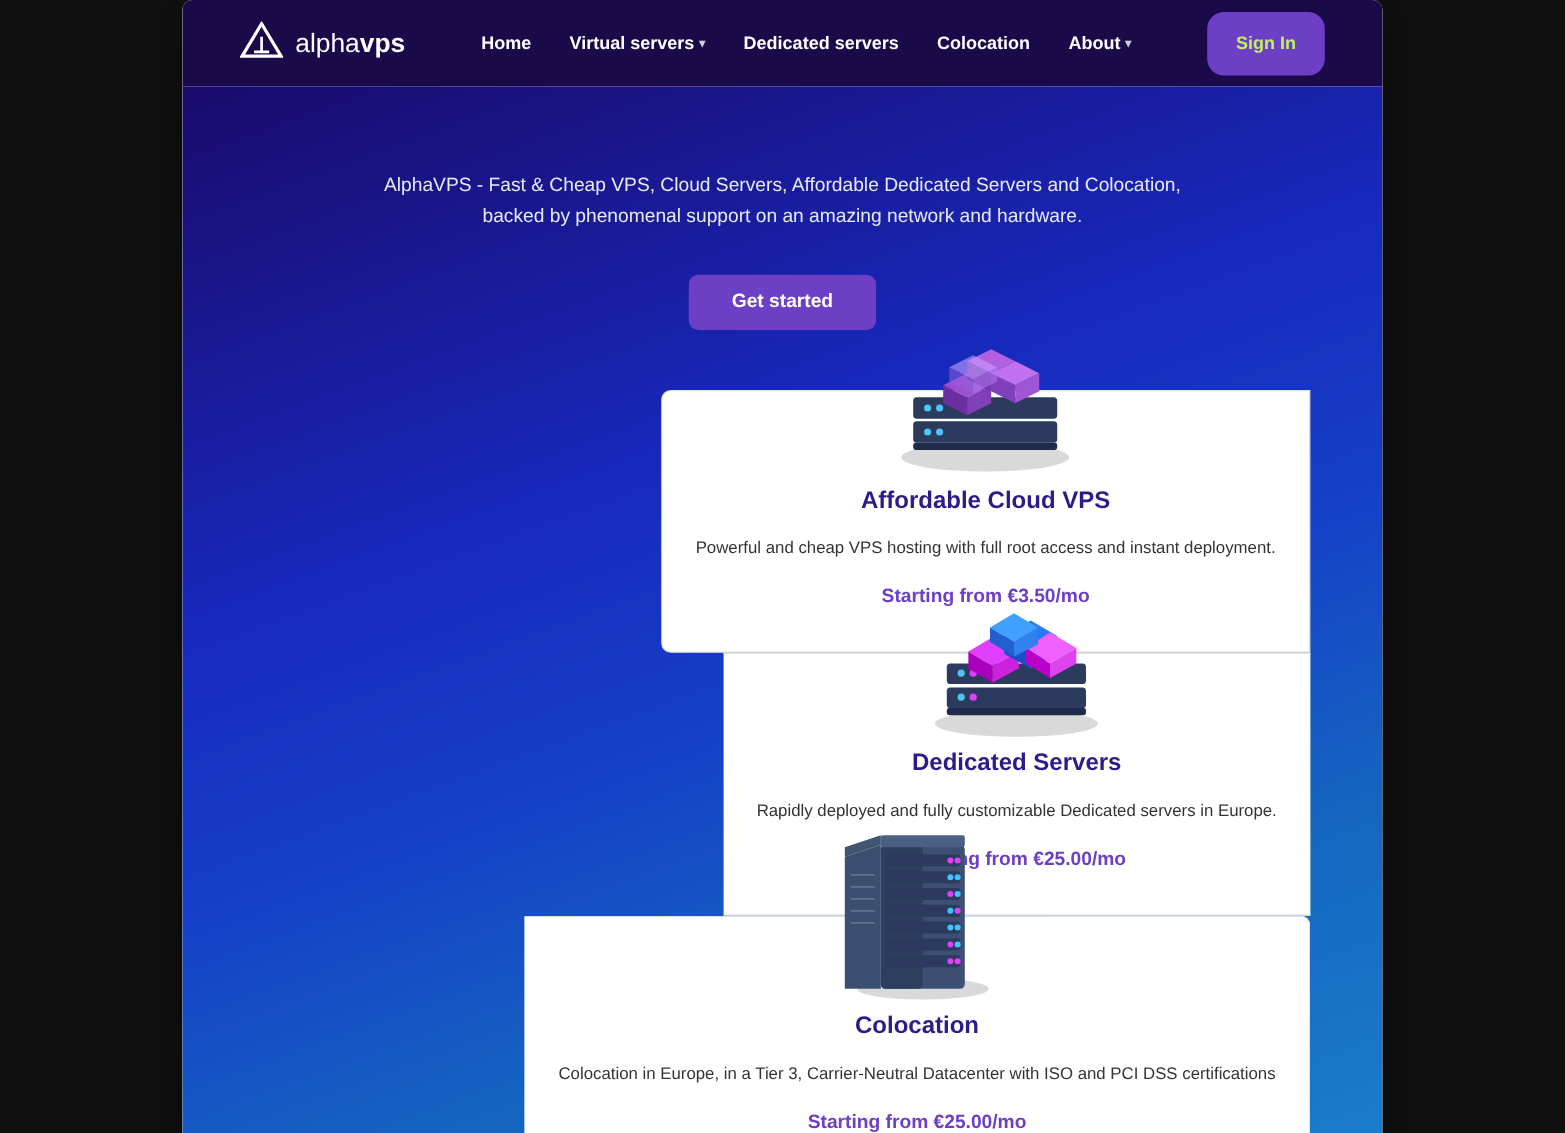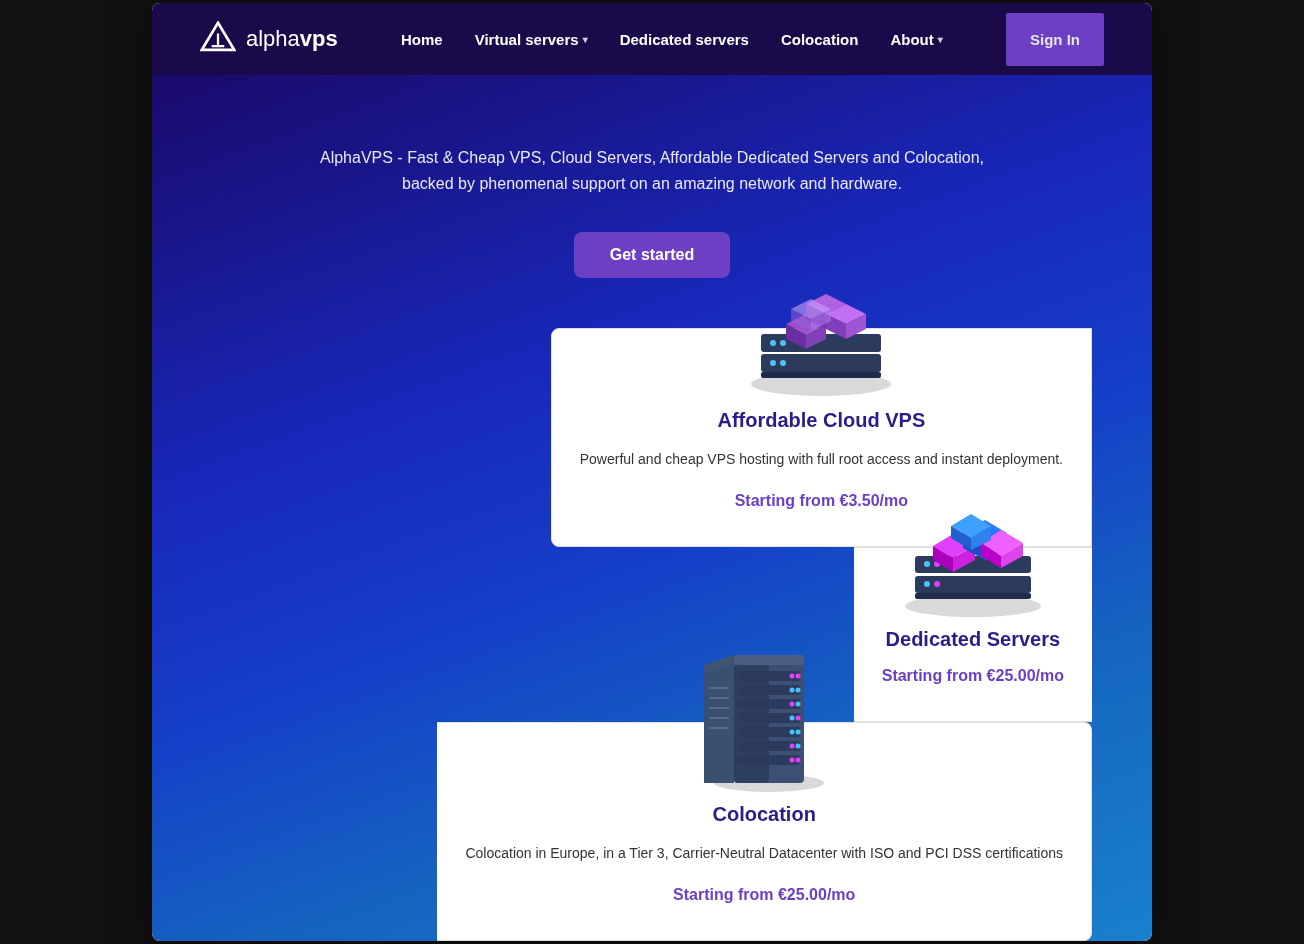--- a/index.html
+++ b/index.html
@@ -57,24 +57,24 @@
       display: flex;
       align-items: center;
       gap: 4px;
     }
     .nav-links li a .caret {
       font-size: 10px;
       opacity: 0.8;
     }
     .btn-signin {
       background: #6c3fc5;
-      color: #e5e5e5;
+      color: #bef264;
       border: none;
       padding: 18px 24px;
-      border-radius: 2px;
+      border-radius: 14px;
       font-size: 15px;
       font-weight: 600;
       cursor: pointer;
     }
     .hero-title {
       color: #fff;
       font-size: 42px;
       font-weight: 700;
       margin-bottom: 20px;
     }
@@ -249,20 +249,21 @@
             <polygon points="98,65 118,52 140,65 118,78" fill="#f060ff"></polygon>
             <polygon points="98,65 118,78 118,90 98,78" fill="#bb00cc"></polygon>
             <polygon points="140,65 118,78 118,90 140,78" fill="#dd44ee"></polygon>
 
             <polygon points="68,48 88,36 108,48 88,60" fill="#40a0ff"></polygon>
             <polygon points="68,48 88,60 88,72 68,60" fill="#2060cc"></polygon>
             <polygon points="108,48 88,60 88,72 108,62" fill="#3080ee"></polygon>
           </svg>
         </div>
         <h3 class="card-title">Dedicated Servers</h3>
+        <p class="card-description">Rapidly deployed and fully customizable Dedicated servers in Europe.</p>
         <p class="card-price">Starting from €25.00/mo</p>
       </div>
 
       <div class="card-box" style="border-radius:0 8px 8px 0;">
         <div class="card-img-wrap">
 
           <svg width="180" height="170" viewBox="0 0 180 170">
             <ellipse cx="95" cy="150" rx="55" ry="9" fill="rgba(0,0,0,0.15)"></ellipse>
 
             <rect x="60" y="30" width="70" height="120" rx="4" fill="#3d4f72"></rect>

